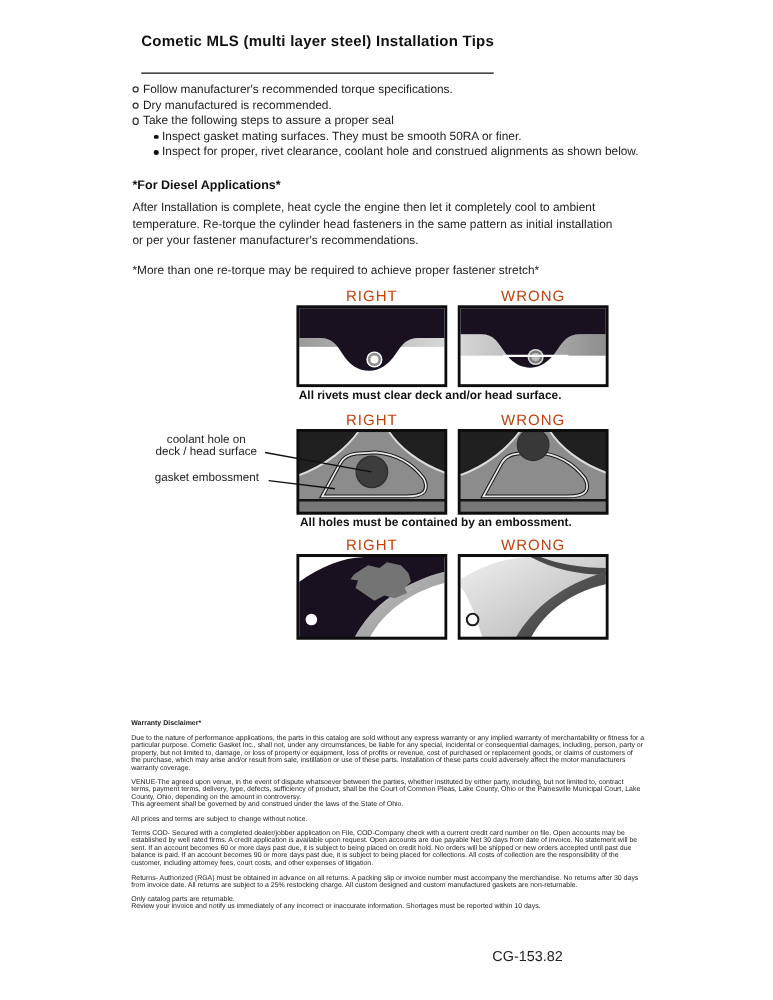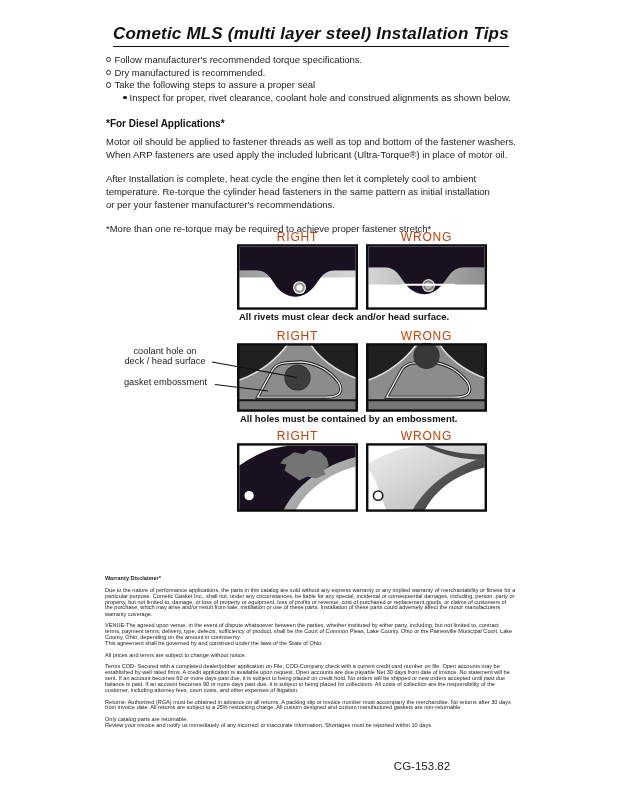--- a/index.html
+++ b/index.html
@@ -4,22 +4,22 @@
 <style>
   html,body { margin:0; padding:0; background:#ffffff; }
   .page {
     position:relative; width:618px; height:800px; margin:0 auto;
     background:#ffffff; overflow:hidden; color:#1a1a1a;
     font-family:"Liberation Sans","DejaVu Sans",sans-serif;
   }
   .doc { position:absolute; left:106px; top:24px; width:445px; }
   .title {
     margin:0 0 7px 7px; display:inline-block;
-    font-size:17px; font-weight:bold; letter-spacing:.2px;
-    border-bottom:1.6px solid #111; padding-bottom:2px; color:#111;font-style:italic;
+    font-size:12px; font-weight:bold; letter-spacing:.2px;
+    border-bottom:1.6px solid #111; padding-bottom:18px; color:#111;
   }
   .bullets { font-size:9.5px; line-height:12.6px; color:#1c1c1c; }
   .b-item { display:flex; align-items:center; }
   .dot-open {
     width:3.4px; height:3.4px; border:1px solid #333; border-radius:50%;
     display:inline-block; margin:0 3px 1px 0; flex:0 0 auto; align-self:center;
   }
   .sub { margin-left:17px; }
   .dot-fill {
     width:3.6px; height:3.6px; background:#111; border-radius:50%;
@@ -54,26 +54,28 @@
       <div class="b-item">
         <span class="dot-open"></span>
         <span>Dry manufactured is recommended.</span>
       </div>
       <div class="b-item">
         <span class="dot-open"></span>
         <span>Take the following steps to assure a proper seal</span>
       </div>
       <div class="b-item sub">
         <span class="dot-fill"></span>
+        <span>Inspect gasket mating surfaces.  They must be smooth 50RA or finer.</span>
+      </div>
+      <div class="b-item sub">
+        <span class="dot-fill"></span>
         <span>Inspect for proper, rivet clearance, coolant hole and construed alignments as shown below.</span>
       </div>
     </div>
     <div class="diesel-h">*For Diesel Applications*</div>
-    <p class="para">Motor oil should be applied to fastener threads as well as top and bottom of the fastener washers.
-When ARP fasteners are used apply the included lubricant (Ultra-Torque®) in place of motor oil.</p>
     <p class="para">After Installation is complete, heat cycle the engine then let it completely cool to ambient
 temperature. Re-torque the cylinder head fasteners in the same pattern as initial installation
 or per your fastener manufacturer's recommendations.</p>
     <p class="para">*More than one re-torque may be required to achieve proper fastener stretch*</p>
   </div>
 
   <div class="dg-label" style="left:237px; top:230px;">RIGHT</div>
   <div class="dg-label" style="left:366px; top:230px;">WRONG</div>
 
   <svg class="panel" style="left:237px; top:244px;" width="121" height="66" viewBox="0 0 120 65">

